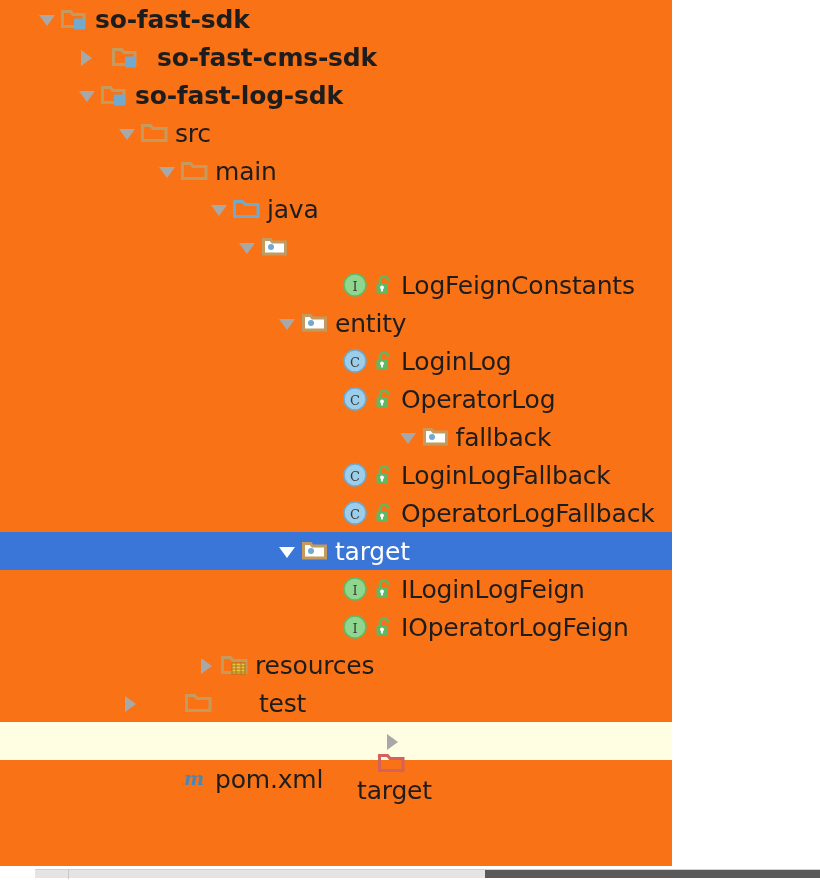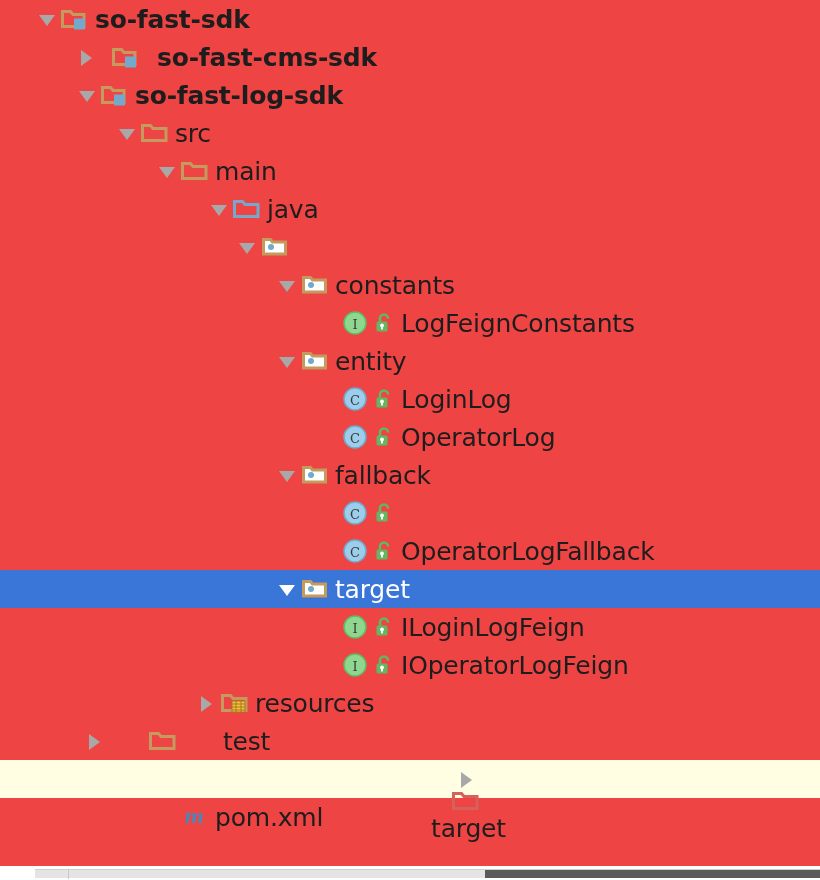--- a/index.html
+++ b/index.html
@@ -12,23 +12,23 @@
     height: 880px;
     font-family: "DejaVu Sans", "Liberation Sans", sans-serif;
     overflow: hidden;
     position: relative;
   }
 
   #project-tree {
     position: absolute;
     left: 0;
     top: 0;
-    width: 820px;
+    width: 672px;
     height: 866px;
-    background: #ef4444;
+    background: #f97316;
   }
 
   .tree-row {
     position: relative;
     height: 38px;
     display: flex;
     align-items: center;
     white-space: nowrap;
     box-sizing: border-box;
   }
@@ -194,120 +194,111 @@
     </div>
     <div class="tree-row" style="padding-left: 234px;">
       <span class="twisty expanded"></span>
       <span class="icon">
         <svg width="26" height="22" viewBox="0 0 26 22">
           <path d="M1.5 3.5 h7 l2 2.5 h13 v12 h-22 z" fill="#ffffff" stroke="#c49a5e" stroke-width="3"></path>
           <circle cx="9" cy="11" r="3" fill="#72a9cd"></circle>
         </svg>
       </span>
     </div>
+    <div class="tree-row" style="padding-left: 314px;">
+      <span class="twisty"></span>
+      <span class="icon">
+        <svg width="26" height="26" viewBox="0 0 26 26">
+          <circle cx="13" cy="13" r="11" fill="#8fd78f" stroke="#63b863" stroke-width="1.5"></circle>
+          <text x="13" y="18.5" text-anchor="middle" font-family="DejaVu Serif, serif" font-size="13" fill="#3a3a3a">I</text>
+        </svg>
+      </span>
+      <span class="badge-icon">
+        <svg width="20" height="22" viewBox="0 0 20 22">
+          <path d="M6 10 V6.5 a4 4 0 0 1 8 0" fill="none" stroke="#62b862" stroke-width="2.6"></path>
+          <rect x="2.5" y="9.5" width="11" height="10" rx="1.5" fill="#62b862"></rect>
+          <circle cx="8" cy="13.5" r="1.9" fill="#ffffff"></circle>
+          <rect x="7.1" y="13.5" width="1.8" height="4" fill="#ffffff"></rect>
+        </svg>
+      </span>
+      <span class="label">LogFeignConstants</span>
+    </div>
     <div class="tree-row" style="padding-left: 274px;">
       <span class="twisty expanded"></span>
       <span class="icon">
         <svg width="26" height="22" viewBox="0 0 26 22">
           <path d="M1.5 3.5 h7 l2 2.5 h13 v12 h-22 z" fill="#ffffff" stroke="#c49a5e" stroke-width="3"></path>
           <circle cx="9" cy="11" r="3" fill="#72a9cd"></circle>
         </svg>
       </span>
-      <span class="label">constants</span>
-    </div>
-    <div class="tree-row" style="padding-left: 314px;">
-      <span class="twisty"></span>
-      <span class="icon">
-        <svg width="26" height="26" viewBox="0 0 26 26">
-          <circle cx="13" cy="13" r="11" fill="#8fd78f" stroke="#63b863" stroke-width="1.5"></circle>
-          <text x="13" y="18.5" text-anchor="middle" font-family="DejaVu Serif, serif" font-size="13" fill="#3a3a3a">I</text>
-        </svg>
-      </span>
-      <span class="badge-icon">
-        <svg width="20" height="22" viewBox="0 0 20 22">
-          <path d="M6 10 V6.5 a4 4 0 0 1 8 0" fill="none" stroke="#62b862" stroke-width="2.6"></path>
-          <rect x="2.5" y="9.5" width="11" height="10" rx="1.5" fill="#62b862"></rect>
-          <circle cx="8" cy="13.5" r="1.9" fill="#ffffff"></circle>
-          <rect x="7.1" y="13.5" width="1.8" height="4" fill="#ffffff"></rect>
-        </svg>
-      </span>
-      <span class="label">LogFeignConstants</span>
-    </div>
-    <div class="tree-row" style="padding-left: 274px;">
+      <span class="label">entity</span>
+    </div>
+    <div class="tree-row" style="padding-left: 314px;">
+      <span class="twisty"></span>
+      <span class="icon">
+        <svg width="26" height="26" viewBox="0 0 26 26">
+          <circle cx="13" cy="13" r="11" fill="#9ccdea" stroke="#6fa9cc" stroke-width="1.5"></circle>
+          <text x="13" y="18.5" text-anchor="middle" font-family="DejaVu Serif, serif" font-size="13" fill="#3a3a3a">C</text>
+        </svg>
+      </span>
+      <span class="badge-icon">
+        <svg width="20" height="22" viewBox="0 0 20 22">
+          <path d="M6 10 V6.5 a4 4 0 0 1 8 0" fill="none" stroke="#62b862" stroke-width="2.6"></path>
+          <rect x="2.5" y="9.5" width="11" height="10" rx="1.5" fill="#62b862"></rect>
+          <circle cx="8" cy="13.5" r="1.9" fill="#ffffff"></circle>
+          <rect x="7.1" y="13.5" width="1.8" height="4" fill="#ffffff"></rect>
+        </svg>
+      </span>
+      <span class="label">LoginLog</span>
+    </div>
+    <div class="tree-row" style="padding-left: 314px;">
+      <span class="twisty"></span>
+      <span class="icon">
+        <svg width="26" height="26" viewBox="0 0 26 26">
+          <circle cx="13" cy="13" r="11" fill="#9ccdea" stroke="#6fa9cc" stroke-width="1.5"></circle>
+          <text x="13" y="18.5" text-anchor="middle" font-family="DejaVu Serif, serif" font-size="13" fill="#3a3a3a">C</text>
+        </svg>
+      </span>
+      <span class="badge-icon">
+        <svg width="20" height="22" viewBox="0 0 20 22">
+          <path d="M6 10 V6.5 a4 4 0 0 1 8 0" fill="none" stroke="#62b862" stroke-width="2.6"></path>
+          <rect x="2.5" y="9.5" width="11" height="10" rx="1.5" fill="#62b862"></rect>
+          <circle cx="8" cy="13.5" r="1.9" fill="#ffffff"></circle>
+          <rect x="7.1" y="13.5" width="1.8" height="4" fill="#ffffff"></rect>
+        </svg>
+      </span>
+      <span class="label">OperatorLog</span>
+    </div>
+    <div class="tree-row" style="padding-left: 274px; justify-content: center;">
       <span class="twisty expanded"></span>
       <span class="icon">
         <svg width="26" height="22" viewBox="0 0 26 22">
           <path d="M1.5 3.5 h7 l2 2.5 h13 v12 h-22 z" fill="#ffffff" stroke="#c49a5e" stroke-width="3"></path>
           <circle cx="9" cy="11" r="3" fill="#72a9cd"></circle>
         </svg>
       </span>
-      <span class="label">entity</span>
+      <span class="label">fallback</span>
     </div>
     <div class="tree-row" style="padding-left: 314px;">
       <span class="twisty"></span>
       <span class="icon">
         <svg width="26" height="26" viewBox="0 0 26 26">
           <circle cx="13" cy="13" r="11" fill="#9ccdea" stroke="#6fa9cc" stroke-width="1.5"></circle>
           <text x="13" y="18.5" text-anchor="middle" font-family="DejaVu Serif, serif" font-size="13" fill="#3a3a3a">C</text>
         </svg>
       </span>
       <span class="badge-icon">
         <svg width="20" height="22" viewBox="0 0 20 22">
           <path d="M6 10 V6.5 a4 4 0 0 1 8 0" fill="none" stroke="#62b862" stroke-width="2.6"></path>
           <rect x="2.5" y="9.5" width="11" height="10" rx="1.5" fill="#62b862"></rect>
           <circle cx="8" cy="13.5" r="1.9" fill="#ffffff"></circle>
           <rect x="7.1" y="13.5" width="1.8" height="4" fill="#ffffff"></rect>
         </svg>
       </span>
-      <span class="label">LoginLog</span>
-    </div>
-    <div class="tree-row" style="padding-left: 314px;">
-      <span class="twisty"></span>
-      <span class="icon">
-        <svg width="26" height="26" viewBox="0 0 26 26">
-          <circle cx="13" cy="13" r="11" fill="#9ccdea" stroke="#6fa9cc" stroke-width="1.5"></circle>
-          <text x="13" y="18.5" text-anchor="middle" font-family="DejaVu Serif, serif" font-size="13" fill="#3a3a3a">C</text>
-        </svg>
-      </span>
-      <span class="badge-icon">
-        <svg width="20" height="22" viewBox="0 0 20 22">
-          <path d="M6 10 V6.5 a4 4 0 0 1 8 0" fill="none" stroke="#62b862" stroke-width="2.6"></path>
-          <rect x="2.5" y="9.5" width="11" height="10" rx="1.5" fill="#62b862"></rect>
-          <circle cx="8" cy="13.5" r="1.9" fill="#ffffff"></circle>
-          <rect x="7.1" y="13.5" width="1.8" height="4" fill="#ffffff"></rect>
-        </svg>
-      </span>
-      <span class="label">OperatorLog</span>
-    </div>
-    <div class="tree-row" style="padding-left: 274px;">
-      <span class="twisty expanded"></span>
-      <span class="icon">
-        <svg width="26" height="22" viewBox="0 0 26 22">
-          <path d="M1.5 3.5 h7 l2 2.5 h13 v12 h-22 z" fill="#ffffff" stroke="#c49a5e" stroke-width="3"></path>
-          <circle cx="9" cy="11" r="3" fill="#72a9cd"></circle>
-        </svg>
-      </span>
-      <span class="label">fallback</span>
-    </div>
-    <div class="tree-row" style="padding-left: 314px;">
-      <span class="twisty"></span>
-      <span class="icon">
-        <svg width="26" height="26" viewBox="0 0 26 26">
-          <circle cx="13" cy="13" r="11" fill="#9ccdea" stroke="#6fa9cc" stroke-width="1.5"></circle>
-          <text x="13" y="18.5" text-anchor="middle" font-family="DejaVu Serif, serif" font-size="13" fill="#3a3a3a">C</text>
-        </svg>
-      </span>
-      <span class="badge-icon">
-        <svg width="20" height="22" viewBox="0 0 20 22">
-          <path d="M6 10 V6.5 a4 4 0 0 1 8 0" fill="none" stroke="#62b862" stroke-width="2.6"></path>
-          <rect x="2.5" y="9.5" width="11" height="10" rx="1.5" fill="#62b862"></rect>
-          <circle cx="8" cy="13.5" r="1.9" fill="#ffffff"></circle>
-          <rect x="7.1" y="13.5" width="1.8" height="4" fill="#ffffff"></rect>
-        </svg>
-      </span>
+      <span class="label">LoginLogFallback</span>
     </div>
     <div class="tree-row" style="padding-left: 314px;">
       <span class="twisty"></span>
       <span class="icon">
         <svg width="26" height="26" viewBox="0 0 26 26">
           <circle cx="13" cy="13" r="11" fill="#9ccdea" stroke="#6fa9cc" stroke-width="1.5"></circle>
           <text x="13" y="18.5" text-anchor="middle" font-family="DejaVu Serif, serif" font-size="13" fill="#3a3a3a">C</text>
         </svg>
       </span>
       <span class="badge-icon">
@@ -376,21 +367,21 @@
             <line x1="11" y1="13" x2="24" y2="13" stroke="#a8791e" stroke-width="1"></line>
             <line x1="11" y1="16" x2="24" y2="16" stroke="#a8791e" stroke-width="1"></line>
             <line x1="11" y1="19" x2="24" y2="19" stroke="#a8791e" stroke-width="1"></line>
             <line x1="15" y1="10" x2="15" y2="21" stroke="#a8791e" stroke-width="1"></line>
             <line x1="20" y1="10" x2="20" y2="21" stroke="#a8791e" stroke-width="1"></line>
           </g>
         </svg>
       </span>
       <span class="label">resources</span>
     </div>
-    <div class="tree-row" style="padding-left: 82px; gap: 40px;">
+    <div class="tree-row" style="padding-left: 118px; gap: 40px;">
       <span class="twisty collapsed"></span>
       <span class="icon">
         <svg width="28" height="24" viewBox="0 0 28 24">
           <path d="M1.5 4.5 h8 l2.5 3 h13 v12 h-23.5 z" fill="none" stroke="#c49a5e" stroke-width="3"></path>
         </svg>
       </span>
       <span class="label">test</span>
     </div>
     <div class="tree-row excluded-hl" style="padding-left: 114px;">
       <span class="twisty collapsed"></span>

